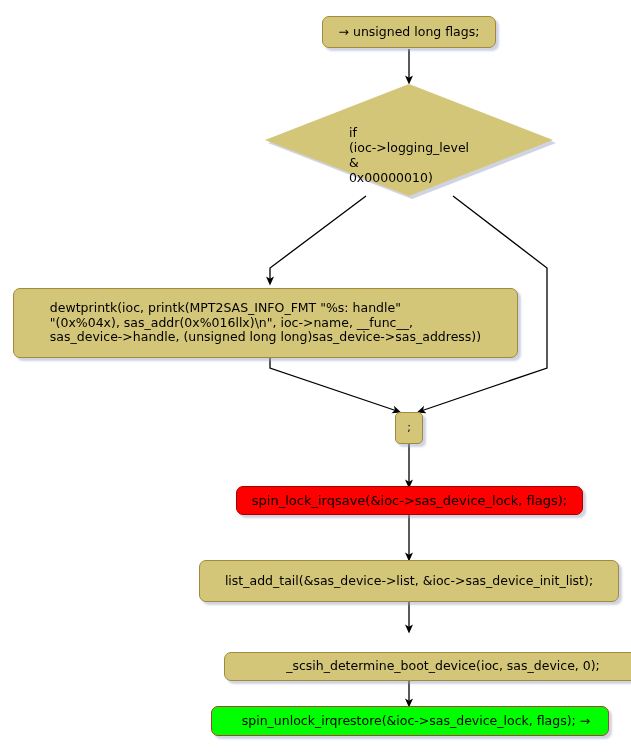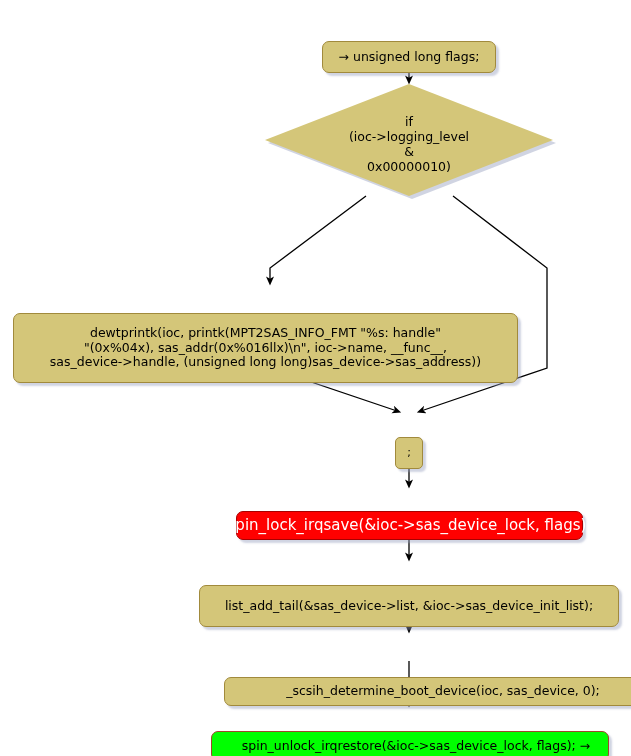--- a/index.html
+++ b/index.html
@@ -23,37 +23,36 @@
     height: 756px;
     pointer-events: none;
   }
   .node {
     position: absolute;
     box-sizing: border-box;
     border-radius: 7px;
     display: flex;
     align-items: center;
     justify-content: center;
-    text-align: center;
+    text-align: left;
     white-space: pre;
     line-height: 1.18;
     box-shadow: 3px 3px 2px rgba(150,160,190,0.45);
-    margin-top: 25px;
   }
   .node.activity {
     background: #D4C679;
     border: 1px solid #A18A3C;
     color: #000000;
     font-size: 12.5px;
   }
   .node.red {
     background: #FF0000;
     border: 1px solid #A80000;
-    color: #ffffff;
-    font-size: 15px;
+    color: #000000;
+    font-size: 13px;
   }
   .node.green {
     background: #00FF00;
     border: 1px solid #A1452B;
     color: #000000;
     font-size: 12.5px;
   }
   .node.tiny {
     font-size: 11px;
     border-radius: 5px;
@@ -75,27 +74,27 @@
     left: 0;
     top: 0;
     width: 100%;
     height: 100%;
     background: #D4C679;
     clip-path: polygon(50% 0%, 100% 50%, 50% 100%, 0% 50%);
   }
   .diamond-label {
     position: absolute;
     left: 0;
-    top: 4px;
+    top: 15px;
     width: 100%;
     height: 100%;
     display: flex;
     align-items: center;
     justify-content: center;
-    text-align: center;
+    text-align: left;
     font-size: 12.5px;
     color: #000000;
     white-space: pre;
     line-height: 1.22;
   }
 </style>
 </head>
 <body>
 
 <div id="canvas">

